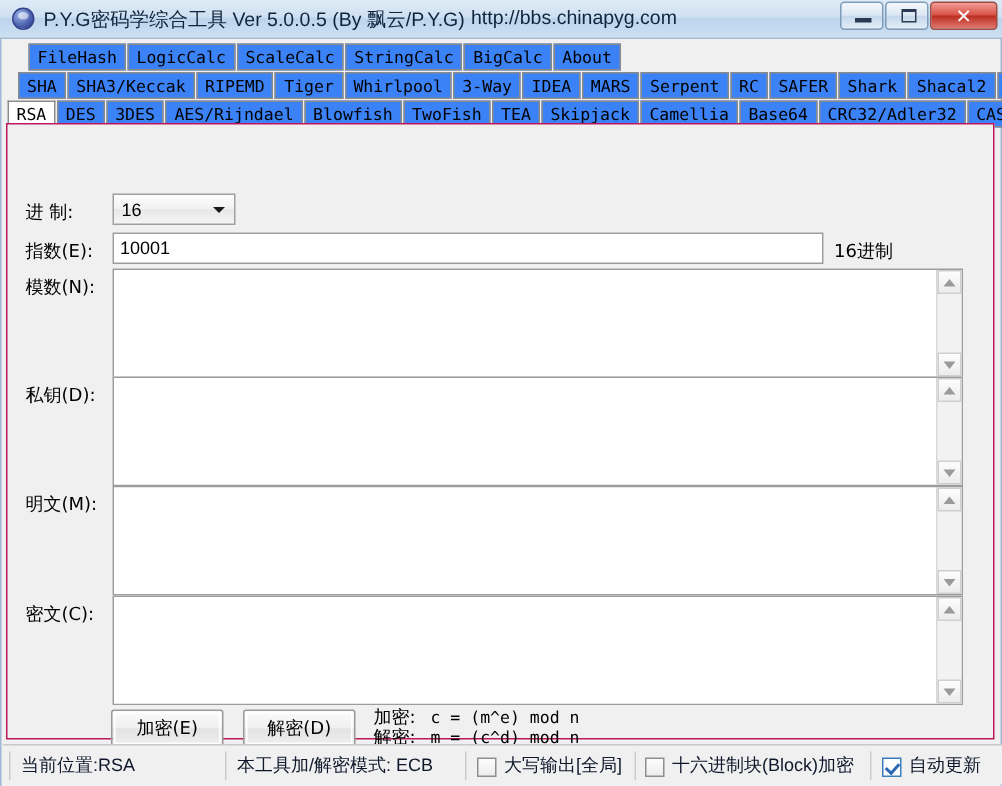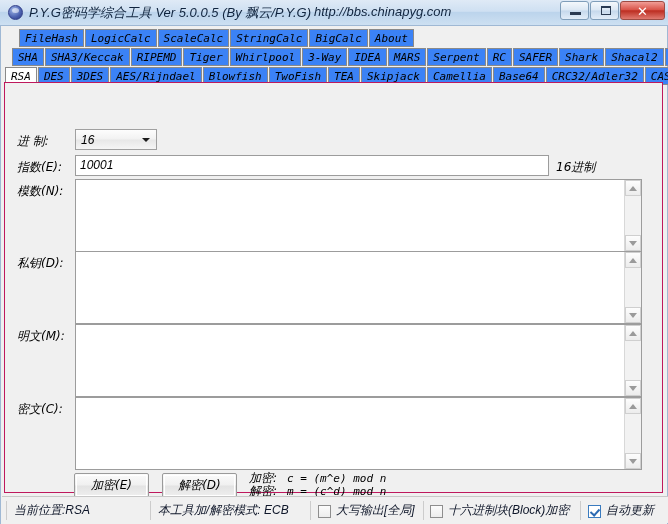--- a/index.html
+++ b/index.html
@@ -12,21 +12,20 @@
     font-size: 12px;
     -webkit-font-smoothing: none;
   }
   #app {
     position: relative;
     width: 668px;
     height: 524px;
     overflow: hidden;
     background: #f0f0f0;
     box-sizing: border-box;
-    font-style: italic;
   }
 
   
   .titlebar {
     position: absolute;
     left: 0; top: 0;
     width: 668px; height: 26px;
     background: linear-gradient(to bottom, #dfeaf6 0%, #cfe0f2 45%, #bcd4ec 50%, #cde0f2 100%);
     border-bottom: 1px solid #9fb8d4;
     box-sizing: border-box;

